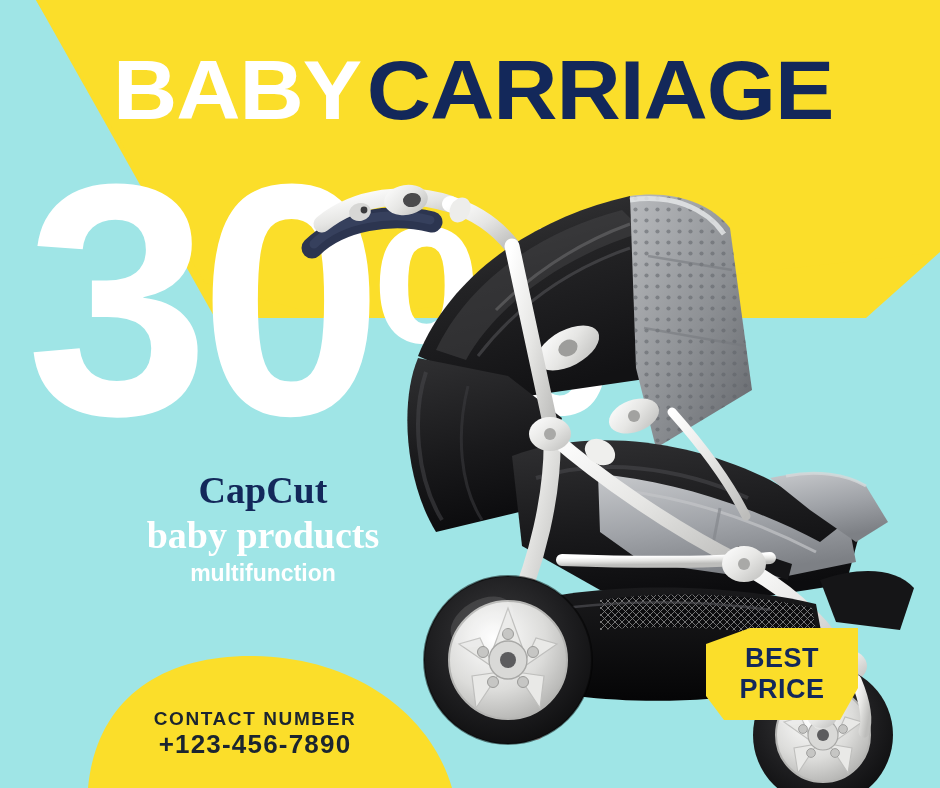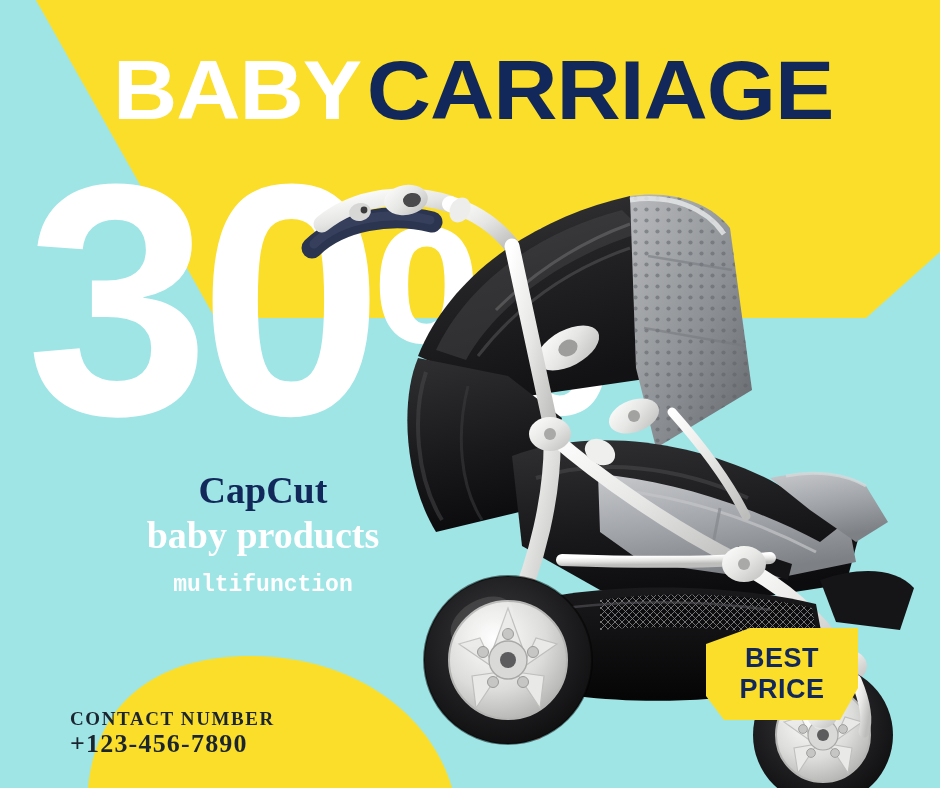--- a/index.html
+++ b/index.html
@@ -67,37 +67,37 @@
   }
   .brand-sub{
     font-family:"Liberation Serif",serif;
     font-weight:bold;
     font-size:38px;
     color:#FFFFFF;
     line-height:1.15;
     margin-top:2px;
   }
   .brand-tag{
-    font-family:Liberation Mono, monospace;
+    font-family:Liberation Sans, sans-serif;
     font-weight:bold;
     font-size:23px;
     color:#FFFFFF;
     line-height:1.2;
-    margin-top:15px;
+    margin-top:3px;
   }
 
   
   .contact{
     position:absolute;
     left:70px;top:706px;
     width:370px;
-    text-align:left;
+    text-align:center;
     z-index:45;
     color:#1B2530;
-    font-family:Liberation Serif, serif;
+    font-family:Liberation Sans, sans-serif;
     font-weight:bold;
     letter-spacing:1.6px;
   }
   .contact-line{font-size:19px;line-height:25px;}
   .contact-phone{font-size:26px;line-height:26px;letter-spacing:1.2px;}
   .contact-web{font-size:21px;line-height:26px;letter-spacing:1.2px;}
 
   
   .badge{
     position:absolute;

